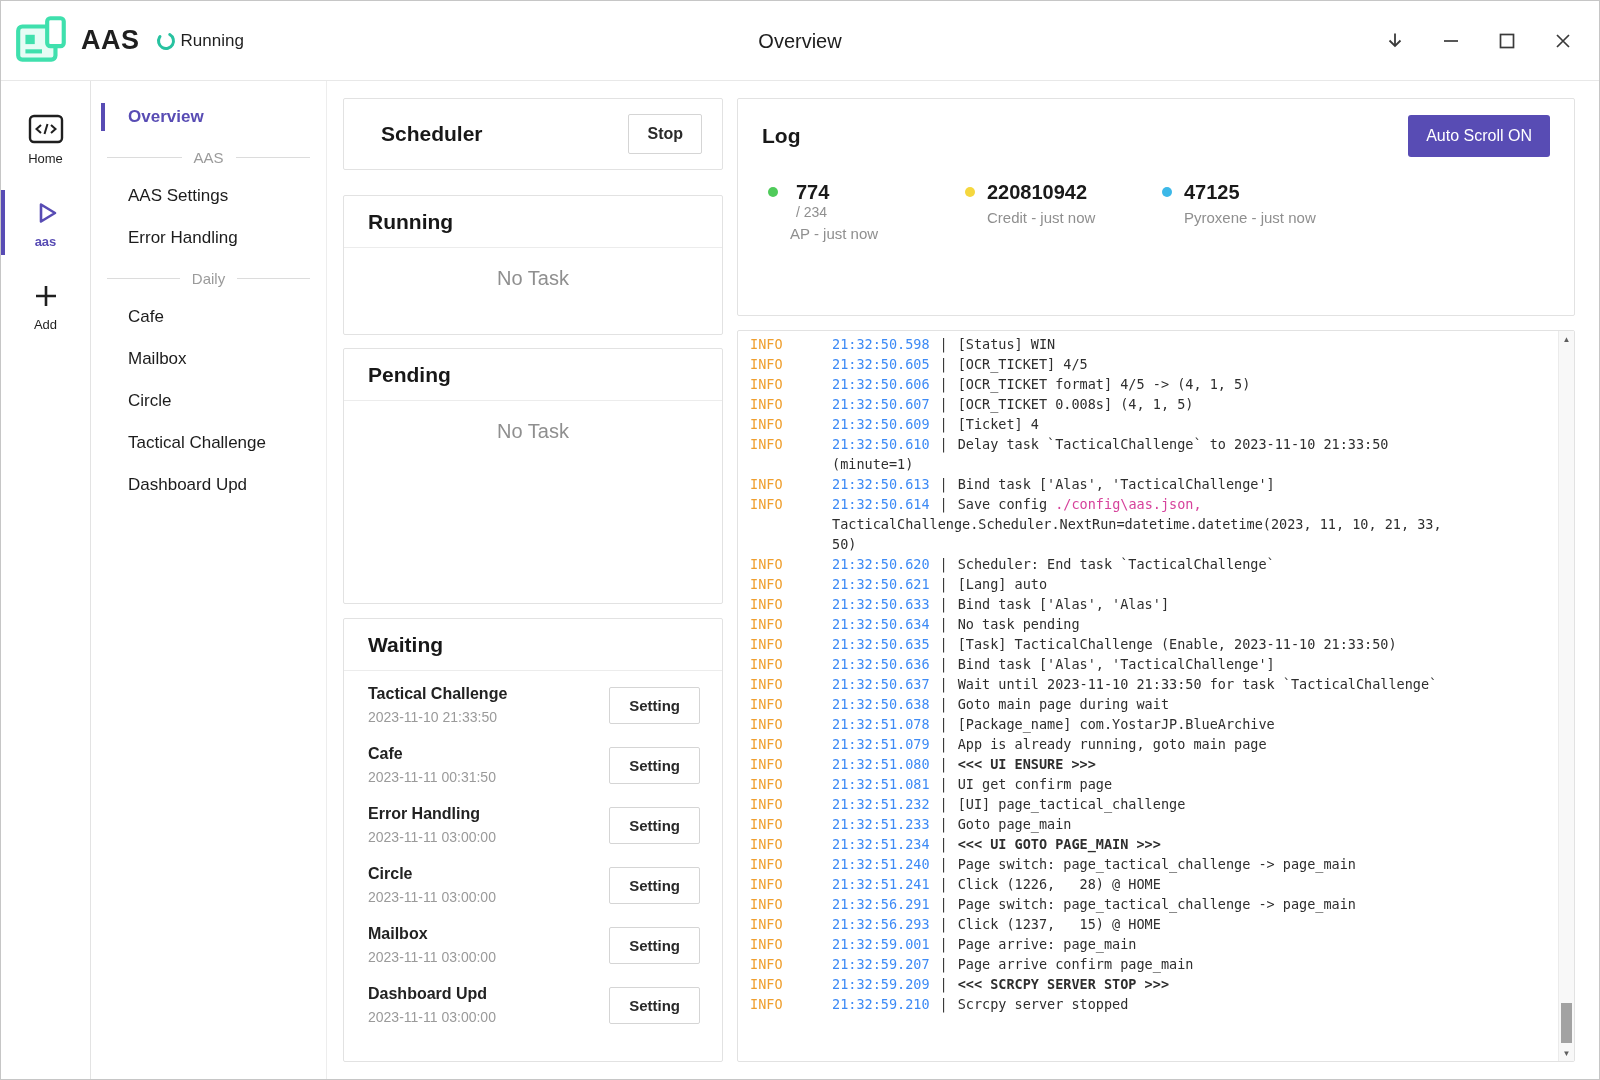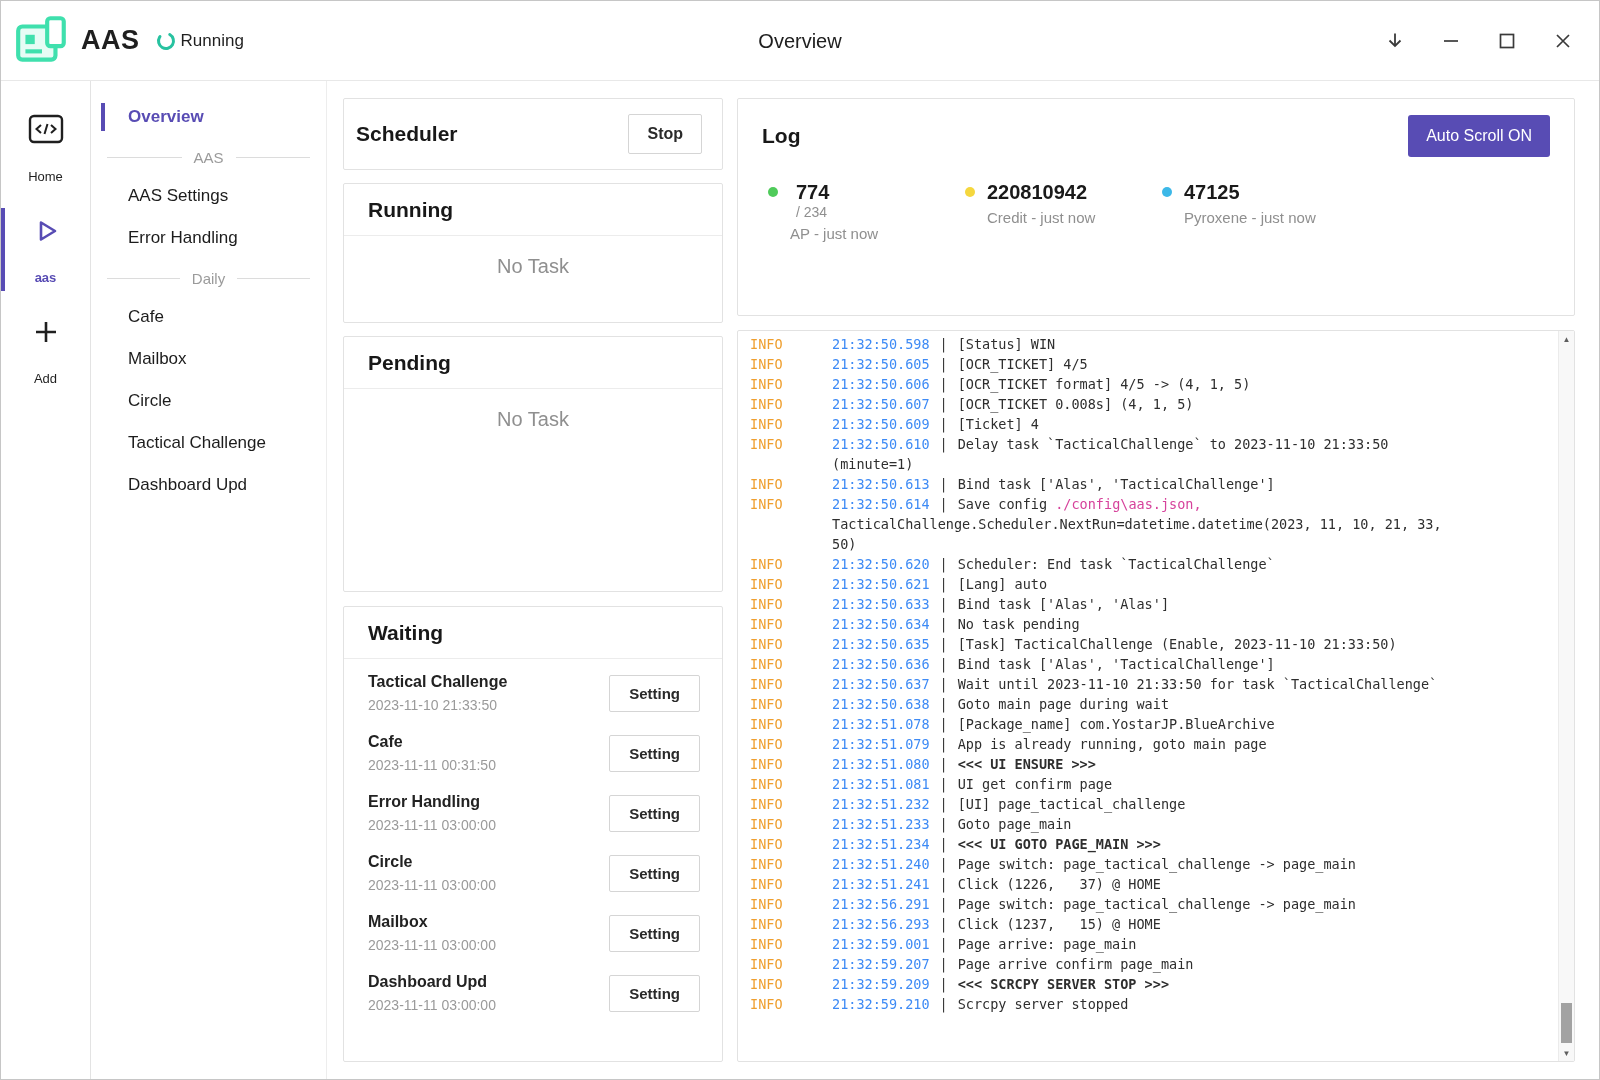--- a/index.html
+++ b/index.html
@@ -32,21 +32,21 @@
   
   .main { display:flex; height:calc(100% - 80px); }
 
   .rail { width:90px; border-right:1px solid #e3e3e3; padding-top:20px;
           display:flex; flex-direction:column; align-items:center; flex:none; }
   .rail-item { width:100%; display:flex; flex-direction:column; align-items:center;
                padding:12px 0 10px; position:relative; cursor:pointer; margin-bottom:10px; color:#1f1f1f; }
   .rail-item.active { color:var(--accent); }
   .rail-item.active::before { content:""; position:absolute; left:0; top:4px; bottom:4px;
                               width:4px; background:var(--accent); }
-  .rail-label { font-size:13px; margin-top:24px; }
+  .rail-label { font-size:13px; margin-top:6px; }
   .rail-item.active .rail-label { font-weight:700; }
 
   .nav { width:236px; border-right:1px solid #ededed; padding-top:16px; flex:none; }
   .nav-item { font-size:17px; padding:10px 0 10px 37px; color:#1c1c1c; cursor:pointer;
               position:relative; margin-bottom:2px; }
   .nav-item.active { color:var(--accent); font-weight:700; }
   .nav-item.active::before { content:""; position:absolute; left:10px; top:6px; bottom:6px;
                              width:4px; background:var(--accent); }
   .nav-divider { display:flex; align-items:center; gap:12px; margin:12px 16px 10px;
                  color:#9b9b9b; font-size:15px; }
@@ -55,21 +55,21 @@
   .content { flex:1; display:flex; padding:17px 24px 17px 16px; gap:14px; overflow:hidden; }
   .col-left { width:380px; flex:none; display:flex; flex-direction:column; }
   .col-right { flex:1; display:flex; flex-direction:column; min-width:0; }
 
   .card { border:1px solid #e2e2e2; border-radius:2px; background:#fff; }
   .card-title { font-size:21px; font-weight:700; color:#181818; }
   .card-head { padding:14px 24px 13px; border-bottom:1px solid #ececec; }
   .empty-text { text-align:center; color:#8f8f8f; font-size:20px; padding-top:19px; }
 
   .scheduler-card { height:72px; display:flex; align-items:center; justify-content:space-between;
-                    padding:0 20px 0 12px; margin-bottom:13px; flex:none; }
+                    padding:0 20px 0 37px; margin-bottom:25px; flex:none; }
   .btn-outline { background:#fff; border:1px solid #d5d5d5; border-radius:2px; font-size:16px;
                  color:#2a2a2a; padding:10px 18px; cursor:pointer; font-family:inherit;font-weight:bold; }
   .running-card { height:140px; margin-bottom:13px; flex:none; }
   .pending-card { height:256px; margin-bottom:14px; flex:none; }
   .waiting-card { flex:1; overflow:hidden; }
   .waiting-list { padding-top:4px; }
   .waiting-row { display:flex; align-items:center; justify-content:space-between; padding:10px 22px 10px 24px; }
   .wr-name { font-size:16px; font-weight:700; color:#222; }
   .wr-time { font-size:14px; color:#9a9a9a; margin-top:6px; }
   .btn-setting { font-size:15px; padding:9px 19px; }
@@ -326,21 +326,21 @@
             <div class="log-entry"><span class="lv">INFO</span><span class="tm">21:32:50.637</span><span class="pp">|</span><span class="msg"><span>Wait until 2023-11-10 21:33:50 for task `TacticalChallenge`</span></span></div>
             <div class="log-entry"><span class="lv">INFO</span><span class="tm">21:32:50.638</span><span class="pp">|</span><span class="msg"><span>Goto main page during wait</span></span></div>
             <div class="log-entry"><span class="lv">INFO</span><span class="tm">21:32:51.078</span><span class="pp">|</span><span class="msg"><span>[Package_name] com.YostarJP.BlueArchive</span></span></div>
             <div class="log-entry"><span class="lv">INFO</span><span class="tm">21:32:51.079</span><span class="pp">|</span><span class="msg"><span>App is already running, goto main page</span></span></div>
             <div class="log-entry"><span class="lv">INFO</span><span class="tm">21:32:51.080</span><span class="pp">|</span><span class="msg"><span class="seg-bold">&lt;&lt;&lt; UI ENSURE &gt;&gt;&gt;</span></span></div>
             <div class="log-entry"><span class="lv">INFO</span><span class="tm">21:32:51.081</span><span class="pp">|</span><span class="msg"><span>UI get confirm page</span></span></div>
             <div class="log-entry"><span class="lv">INFO</span><span class="tm">21:32:51.232</span><span class="pp">|</span><span class="msg"><span>[UI] page_tactical_challenge</span></span></div>
             <div class="log-entry"><span class="lv">INFO</span><span class="tm">21:32:51.233</span><span class="pp">|</span><span class="msg"><span>Goto page_main</span></span></div>
             <div class="log-entry"><span class="lv">INFO</span><span class="tm">21:32:51.234</span><span class="pp">|</span><span class="msg"><span class="seg-bold">&lt;&lt;&lt; UI GOTO PAGE_MAIN &gt;&gt;&gt;</span></span></div>
             <div class="log-entry"><span class="lv">INFO</span><span class="tm">21:32:51.240</span><span class="pp">|</span><span class="msg"><span>Page switch: page_tactical_challenge -&gt; page_main</span></span></div>
-            <div class="log-entry"><span class="lv">INFO</span><span class="tm">21:32:51.241</span><span class="pp">|</span><span class="msg"><span>Click (1226,   37) @ HOME</span></span></div>
+            <div class="log-entry"><span class="lv">INFO</span><span class="tm">21:32:51.241</span><span class="pp">|</span><span class="msg"><span>Click (1226,   28) @ HOME</span></span></div>
             <div class="log-entry"><span class="lv">INFO</span><span class="tm">21:32:56.291</span><span class="pp">|</span><span class="msg"><span>Page switch: page_tactical_challenge -&gt; page_main</span></span></div>
             <div class="log-entry"><span class="lv">INFO</span><span class="tm">21:32:56.293</span><span class="pp">|</span><span class="msg"><span>Click (1237,   15) @ HOME</span></span></div>
             <div class="log-entry"><span class="lv">INFO</span><span class="tm">21:32:59.001</span><span class="pp">|</span><span class="msg"><span>Page arrive: page_main</span></span></div>
             <div class="log-entry"><span class="lv">INFO</span><span class="tm">21:32:59.207</span><span class="pp">|</span><span class="msg"><span>Page arrive confirm page_main</span></span></div>
             <div class="log-entry"><span class="lv">INFO</span><span class="tm">21:32:59.209</span><span class="pp">|</span><span class="msg"><span class="seg-bold">&lt;&lt;&lt; SCRCPY SERVER STOP &gt;&gt;&gt;</span></span></div>
             <div class="log-entry"><span class="lv">INFO</span><span class="tm">21:32:59.210</span><span class="pp">|</span><span class="msg"><span>Scrcpy server stopped</span></span></div>
           </div>
         <div class="log-scrollbar">
           <div class="sb-arrow up">▲</div>
           <div class="sb-thumb"></div>

